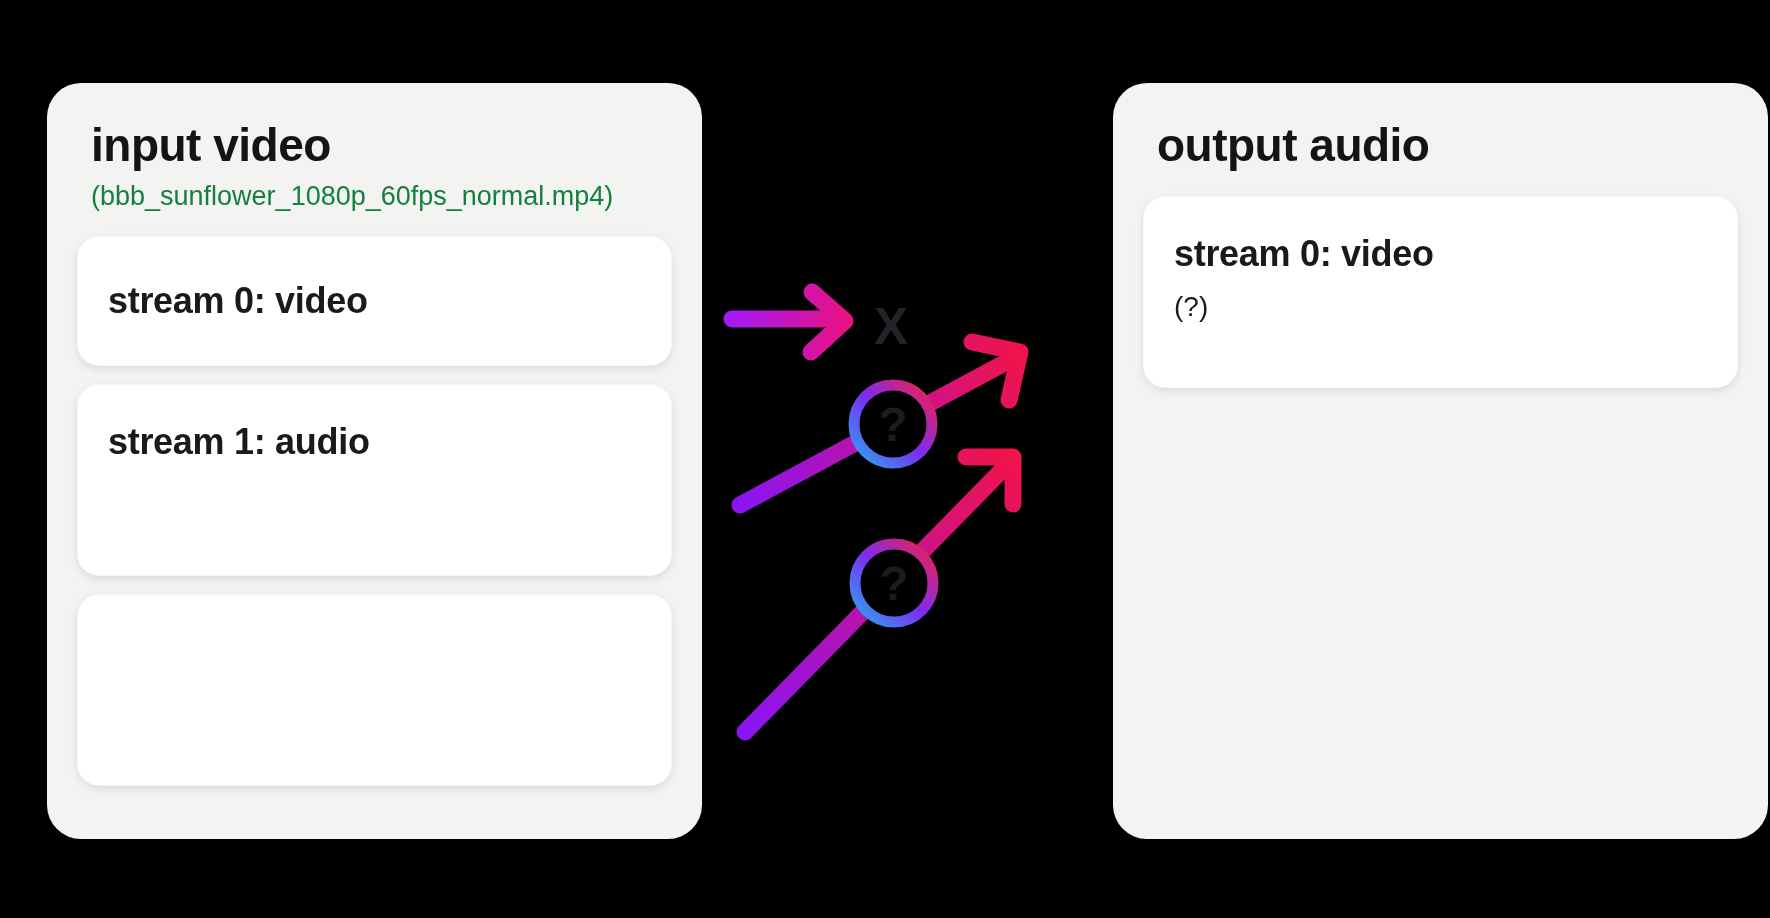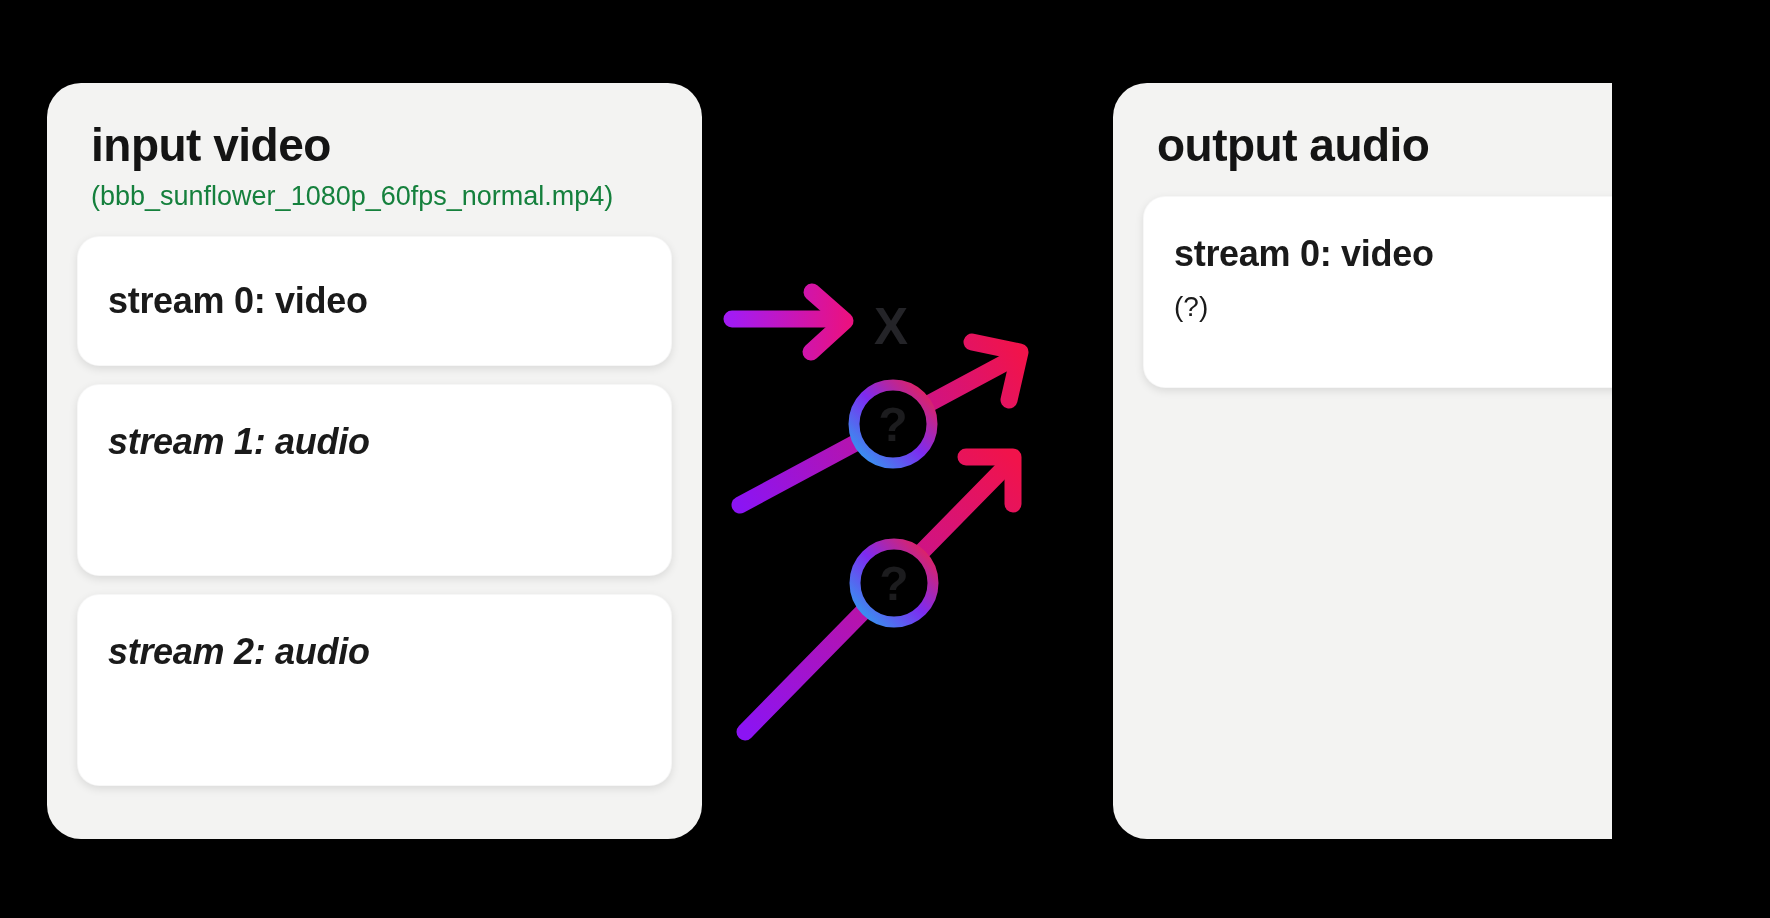--- a/index.html
+++ b/index.html
@@ -3,21 +3,21 @@
 <meta charset="utf-8">
 <style>
   html, body {
     margin: 0;
     padding: 0;
     background: #000000;
     font-family: "Liberation Sans", sans-serif;
   }
   .stage {
     position: relative;
-    width: 1612px;
+    width: 1770px;
     height: 918px;
     background: #000000;
     overflow: hidden;
   }
   .panel {
     position: absolute;
     top: 83px;
     width: 655px;
     height: 756px;
     background: #f3f3f2;
@@ -45,21 +45,21 @@
     color: #15803d;
   }
   .card {
     background: #ffffff;
     border-radius: 22px;
     box-shadow: 0 3px 9px rgba(0,0,0,0.10);
     border: 1px solid rgba(0,0,0,0.03);
     box-sizing: border-box;
     padding: 36px 30px;
   }
-  .card + .card { margin-top: 18px; font-style: italic; }
+  .card + .card { margin-top: 18px; }
   .card-first { margin-top: 24px; }
   .card-single {
     height: 130px;
     display: flex;
     align-items: center;
   }
   .card-double { height: 192px; }
   .card-label {
     font-size: 36px;
     font-weight: 700;
@@ -101,21 +101,20 @@
 
     <div class="card card-first card-single">
       <div class="card-label">stream 0: video</div>
     </div>
 
     <div class="card card-double">
       <div class="card-label">stream 1: audio</div>
     </div>
 
     <div class="card card-double">
-      <div class="card-label">stream 2: audio</div>
     </div>
   </section>
 
   <section class="panel panel-output">
     <h2 class="panel-title">output audio</h2>
 
     <div class="card card-first card-double">
       <div class="card-label">stream 0: video</div>
       <div class="card-detail">(?)</div>
     </div>

